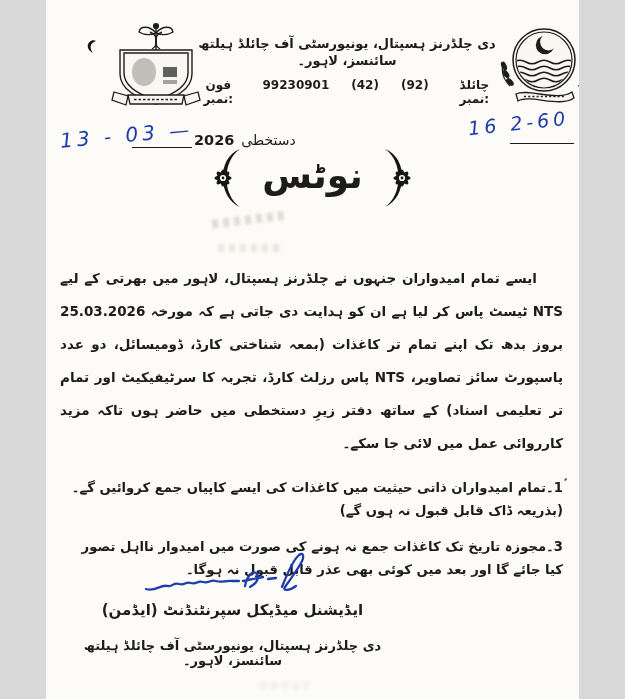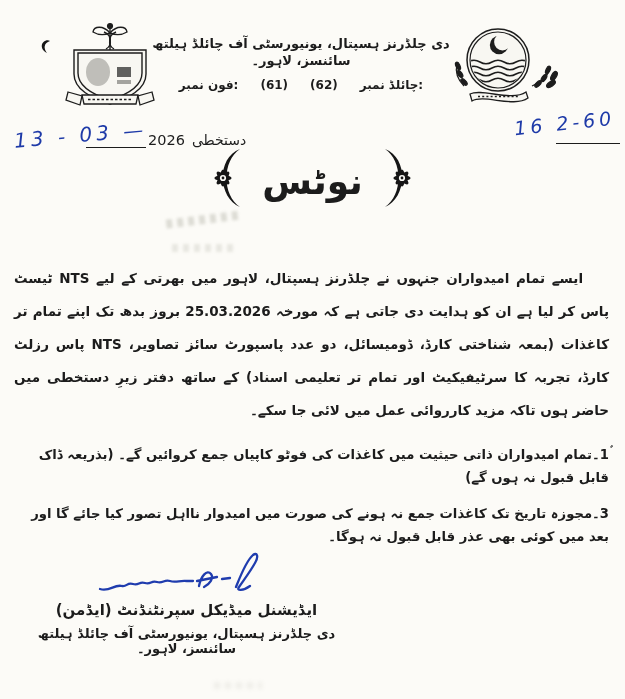--- a/index.html
+++ b/index.html
@@ -1,65 +1,65 @@
 <!DOCTYPE html>
 <html><head>
 <meta charset="utf-8">
 <style>
   html,body{margin:0;padding:0;background:#d9d9d9;}
   .page{
-    position:relative;width:625px;height:699px;margin:0 auto;
+    position:relative;width:533px;height:699px;margin:0 auto;
     background:#fcfbf7;overflow:hidden;
     font-family:"DejaVu Sans",sans-serif;color:#1c1c1c;
   }
   
   .crest-left{position:absolute;left:62px;top:22px;}
   .ink-blot{position:absolute;left:40px;top:40px;}
   .emblem-right{position:absolute;left:452px;top:24px;}
   .header-center{position:absolute;left:150px;top:36px;width:302px;text-align:center;direction:rtl;}
   .org-line{font-size:13px;font-weight:700;line-height:1.3;}
   .phone-row{margin-top:8px;display:flex;direction:ltr;justify-content:center;gap:22px;font-size:12px;font-weight:600;}
   
   .date-group{position:absolute;left:10px;top:126px;width:230px;height:34px;}
   .hand-date{
     position:absolute;left:4px;top:-3px;color:#1e3aa8;font-size:20px;font-style:italic;
     letter-spacing:4px;transform:rotate(-5deg);white-space:nowrap;
   }
   .date-print{position:absolute;left:76px;top:6px;display:flex;align-items:flex-end;}
   .uline{display:inline-block;width:60px;height:15px;border-bottom:1.6px solid #1c1c1c;}
-  .year{font-weight:400;font-size:14.5px;margin-left:2px;}
+  .year{font-weight:700;font-size:14.5px;margin-left:2px;}
   .date-label{font-size:14px;margin-left:7px;direction:rtl;}
   .num-group{position:absolute;right:5px;top:128px;display:flex;align-items:flex-end;}
   .uline2{position:relative;display:inline-block;width:64px;height:15px;border-bottom:1.6px solid #1c1c1c;}
   .hand-num{
     position:absolute;left:-42px;top:-16px;color:#1e3aa8;font-size:19px;font-style:italic;
     letter-spacing:4px;transform:rotate(-6deg);white-space:nowrap;
   }
   .num-label{font-size:13px;font-weight:700;margin-left:3px;direction:rtl;}
   
-  .title-row{position:absolute;left:0;right:0;top:148px;display:flex;justify-content:center;align-items:flex-end;gap:8px;}
+  .title-row{position:absolute;left:0;right:0;top:148px;display:flex;justify-content:center;align-items:center;gap:8px;}
   .notice-title{font-size:36px;font-weight:700;direction:rtl;padding:0 2px 6px 2px;}
   .orn{display:block;}
   .orn.flip{transform:scaleX(-1);}
   
   .ghost{position:absolute;background:repeating-linear-gradient(90deg,#8d8d7d 0 6px,transparent 6px 11px);filter:blur(1.6px);}
   .ghost-a{left:166px;top:215px;width:76px;height:9px;opacity:.28;transform:rotate(-7deg);}
   .ghost-b{left:172px;top:244px;width:62px;height:8px;opacity:.18;}
   .ghost-c{left:214px;top:682px;width:48px;height:7px;opacity:.12;filter:blur(2px);}
   
   .content{position:absolute;top:262px;left:14px;right:16px;direction:rtl;}
   .para{margin:0;font-size:13.5px;line-height:33px;text-align:justify;text-indent:26px;font-weight:600;}
   .list{margin-top:12px;font-size:13.2px;line-height:23px;font-weight:600;}
   .li{margin-bottom:13px;}
   .li-mark{font-size:10px;vertical-align:super;color:#333;}
   .li-num{font-weight:700;}
   
   .signature{position:absolute;left:96px;top:543px;}
   .signoff{position:absolute;left:14px;top:601px;width:345px;text-align:center;direction:rtl;}
-  .signoff-title{font-size:15px;font-weight:700;margin-bottom:7px;}
+  .signoff-title{font-size:15px;font-weight:700;margin-bottom:19px;}
   .signoff-org{font-size:13px;font-weight:700;}
 </style>
 </head>
 <body>
 
 <div class="page">
 
   <span class="ink-blot">
     <svg width="13" height="15" viewBox="0 0 13 15">
       <path d="M10,1 C4,3 3,8 7,13 C2,11 0,5 3.5,2 C5.5,0 8.5,0 10,1 Z" fill="#161616"></path>
@@ -123,22 +123,23 @@
         <path d="M18,70 C30,64 60,78 74,68 L76,74 C62,84 32,70 20,77 Z"></path>
       </g>
       <line x1="26" y1="72.5" x2="68" y2="72.5" stroke="#1d1d1d" stroke-width="1.4" stroke-dasharray="2,2.2"></line>
     </svg>
   </span>
 
   <div class="header-center">
     <div class="org-line">دی چلڈرنز ہسپتال، یونیورسٹی آف چائلڈ ہیلتھ سائنسز، لاہور۔</div>
     <div class="phone-row">
       <span>فون نمبر:</span>
-      <span>(61)</span>
-      <span>(62)</span>
+      <span>99230901</span>
+      <span>(42)</span>
+      <span>(92)</span>
       <span>چائلڈ نمبر:</span>
     </div>
   </div>
 
   <div class="date-group">
     <span class="hand-date">13 - 03 —</span>
     <span class="date-print">
       <span class="uline"></span>
       <span class="year">2026</span>
       <span class="date-label">دستخطی</span>
@@ -181,21 +182,21 @@
     </span>
   </div>
 
   <div class="ghost ghost-a"></div>
   <div class="ghost ghost-b"></div>
 
   <div class="content">
     <p class="para">ایسے تمام امیدواران جنہوں نے چلڈرنز ہسپتال، لاہور میں بھرتی کے لیے NTS ٹیسٹ پاس کر لیا ہے ان کو ہدایت دی جاتی ہے کہ مورخہ 25.03.2026 بروز بدھ تک اپنے تمام تر کاغذات (بمعہ شناختی کارڈ، ڈومیسائل، دو عدد پاسپورٹ سائز تصاویر، NTS پاس رزلٹ کارڈ، تجربہ کا سرٹیفیکیٹ اور تمام تر تعلیمی اسناد) کے ساتھ دفتر زیرِ دستخطی میں حاضر ہوں تاکہ مزید کارروائی عمل میں لائی جا سکے۔</p>
     <div class="list">
       <div class="li">
-        <span class="li-mark">ٌ</span><span class="li-num">1۔</span><span>تمام امیدواران ذاتی حیثیت میں کاغذات کی فوٹو کاپیاں جمع کروائیں گے۔ (بذریعہ ڈاک قابل قبول نہ ہوں گے)</span>
+        <span class="li-mark">ٌ</span><span class="li-num">1۔</span><span>تمام امیدواران ذاتی حیثیت میں کاغذات کی ایسے کاپیاں جمع کروائیں گے۔ (بذریعہ ڈاک قابل قبول نہ ہوں گے)</span>
       </div>
       <div class="li">
         <span class="li-num">3۔</span><span>مجوزہ تاریخ تک کاغذات جمع نہ ہونے کی صورت میں امیدوار نااہل تصور کیا جائے گا اور بعد میں کوئی بھی عذر قابل قبول نہ ہوگا۔</span>
       </div>
     </div>
   </div>
 
   <span class="signature">
     <svg width="190" height="58" viewBox="0 0 190 58">
       <g stroke="#1f3cae" stroke-width="2.3" fill="none" stroke-linecap="round" stroke-linejoin="round">

